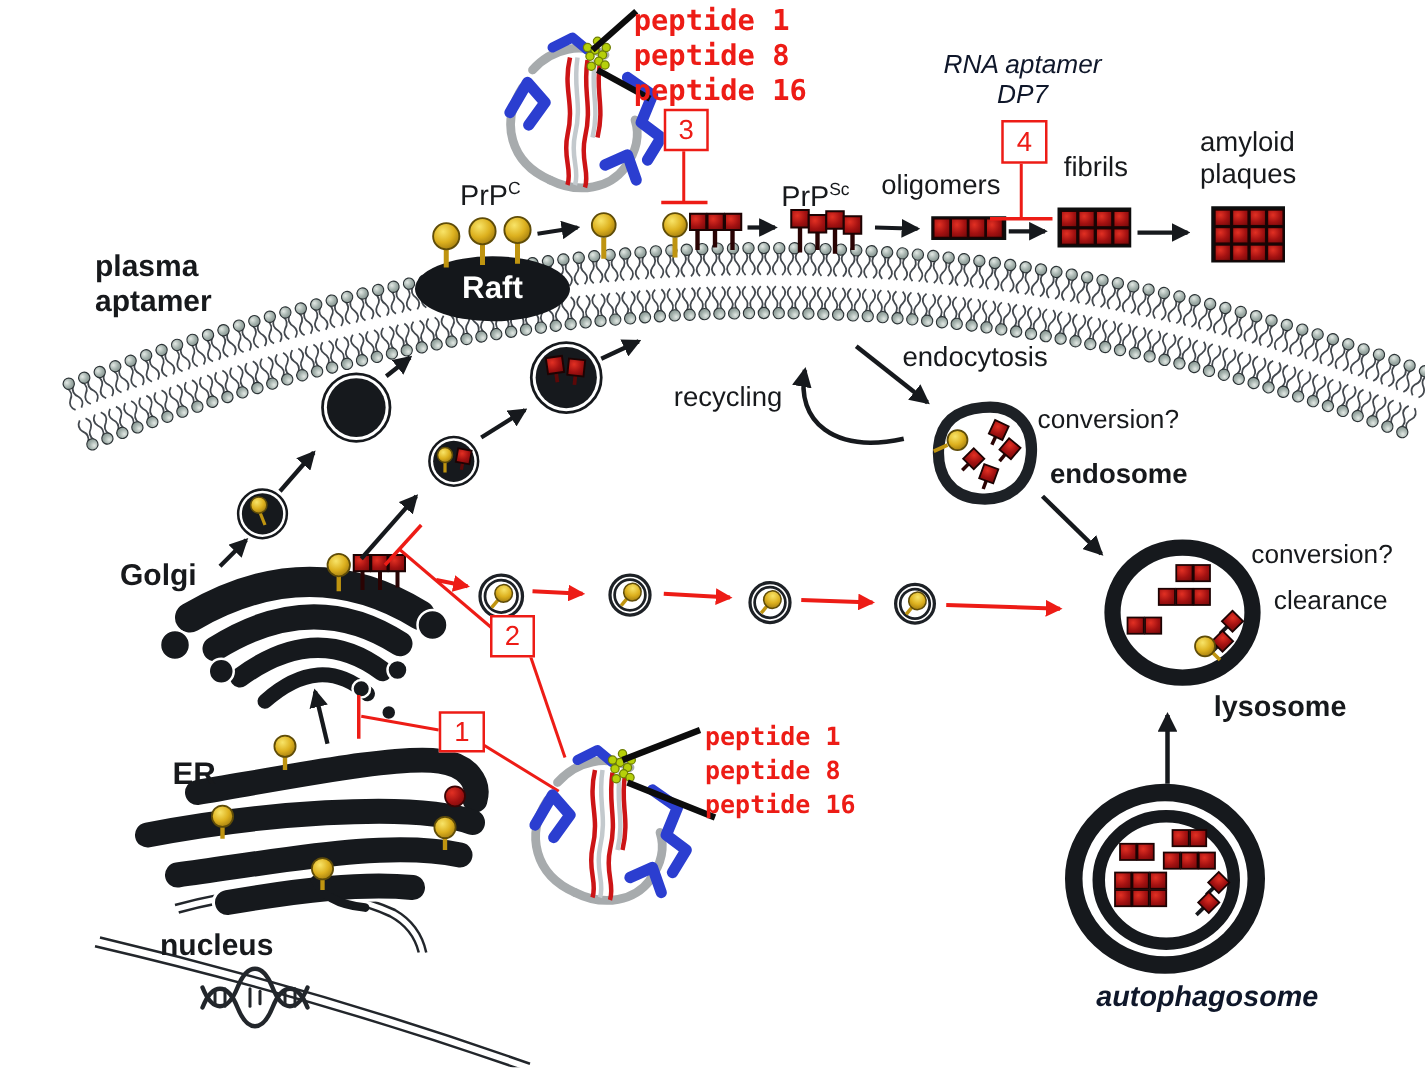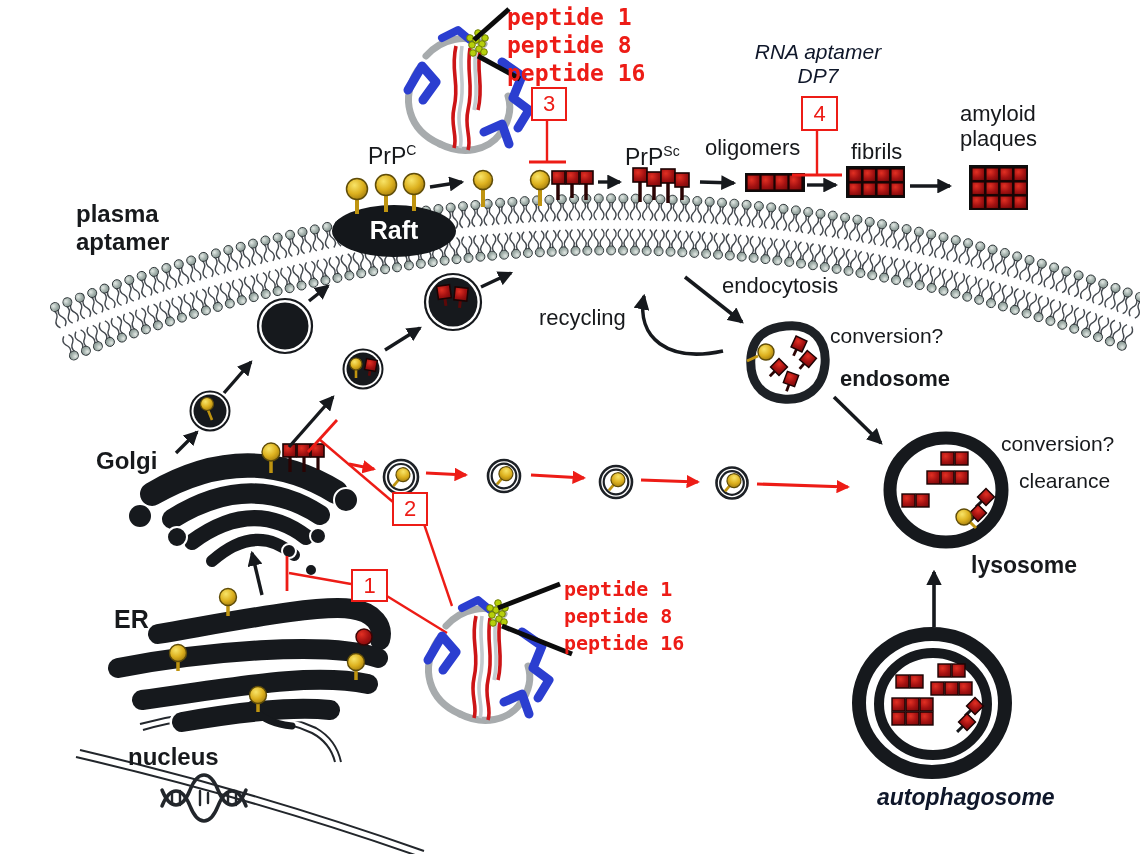--- a/index.html
+++ b/index.html
@@ -1152,21 +1152,21 @@
   </g>
 </svg>
 
 <div class="lbl bold" style="left:76px;top:201px;font-size:24px">plasma</div>
 <div class="lbl bold" style="left:76px;top:229px;font-size:24px">aptamer</div>
 <div class="lbl bold white ctr" style="left:394px;top:217px;font-size:25px">Raft</div>
 
 <div class="lbl" style="left:368px;top:144px;font-size:23px"><span>PrP</span><span class="sup">C</span></div>
 <div class="lbl" style="left:625px;top:145px;font-size:23px"><span>PrP</span><span class="sup">Sc</span></div>
 <div class="lbl" style="left:705px;top:136px">oligomers</div>
-<div class="lbl" style="left:851px;top:140px">fibrils</div>
+<div class="lbl" style="left:851px;top:122px">fibrils</div>
 <div class="lbl" style="left:960px;top:102px">amyloid</div>
 <div class="lbl" style="left:960px;top:127px">plaques</div>
 
 <div class="lbl mono" style="left:507px;top:5px;font-size:23px">peptide 1</div>
 <div class="lbl mono" style="left:507px;top:33px;font-size:23px">peptide 8</div>
 <div class="lbl mono" style="left:507px;top:61px;font-size:23px">peptide 16</div>
 <div class="lbl mono" style="left:564px;top:579px;font-size:20px">peptide 1</div>
 <div class="lbl mono" style="left:564px;top:606px;font-size:20px">peptide 8</div>
 <div class="lbl mono" style="left:564px;top:633px;font-size:20px">peptide 16</div>
 
@@ -1181,16 +1181,16 @@
 <div class="lbl" style="left:539px;top:306px">recycling</div>
 <div class="lbl" style="left:722px;top:274px">endocytosis</div>
 <div class="lbl" style="left:830px;top:325px;font-size:21px">conversion?</div>
 <div class="lbl bold" style="left:840px;top:367px">endosome</div>
 <div class="lbl" style="left:1001px;top:433px;font-size:21px">conversion?</div>
 <div class="lbl" style="left:1019px;top:470px;font-size:21px">clearance</div>
 <div class="lbl bold" style="left:971px;top:553px;font-size:23px">lysosome</div>
 <div class="lbl bold red" style="left:877px;top:785px;font-size:23px">autophagosome</div>
 
 <div class="lbl bold" style="left:96px;top:448px;font-size:24px">Golgi</div>
-<div class="lbl bold" style="left:114px;top:606px;font-size:25px">ER</div>
+<div class="lbl bold" style="left:138px;top:606px;font-size:25px">ER</div>
 <div class="lbl bold" style="left:128px;top:744px;font-size:24px">nucleus</div>
 
 </div>
 
 </body></html>

